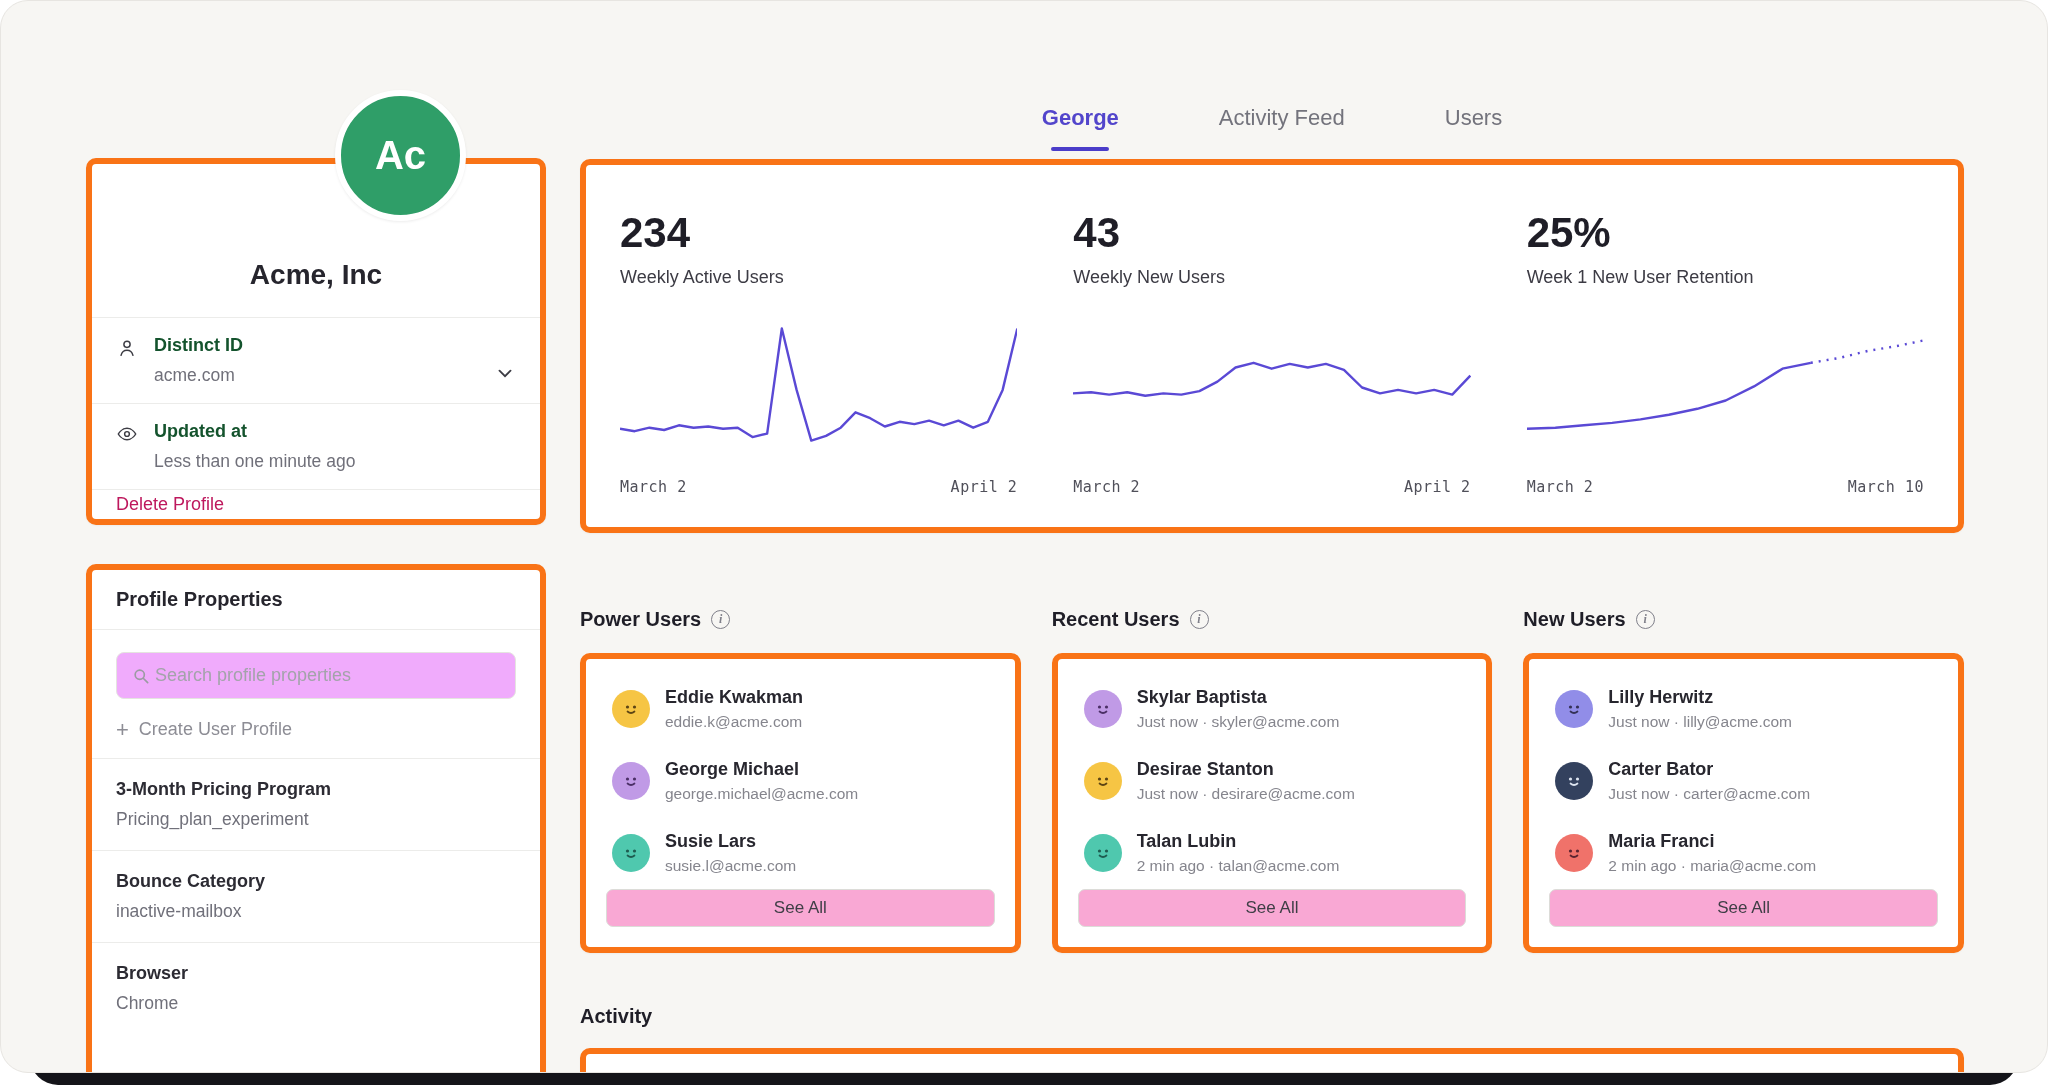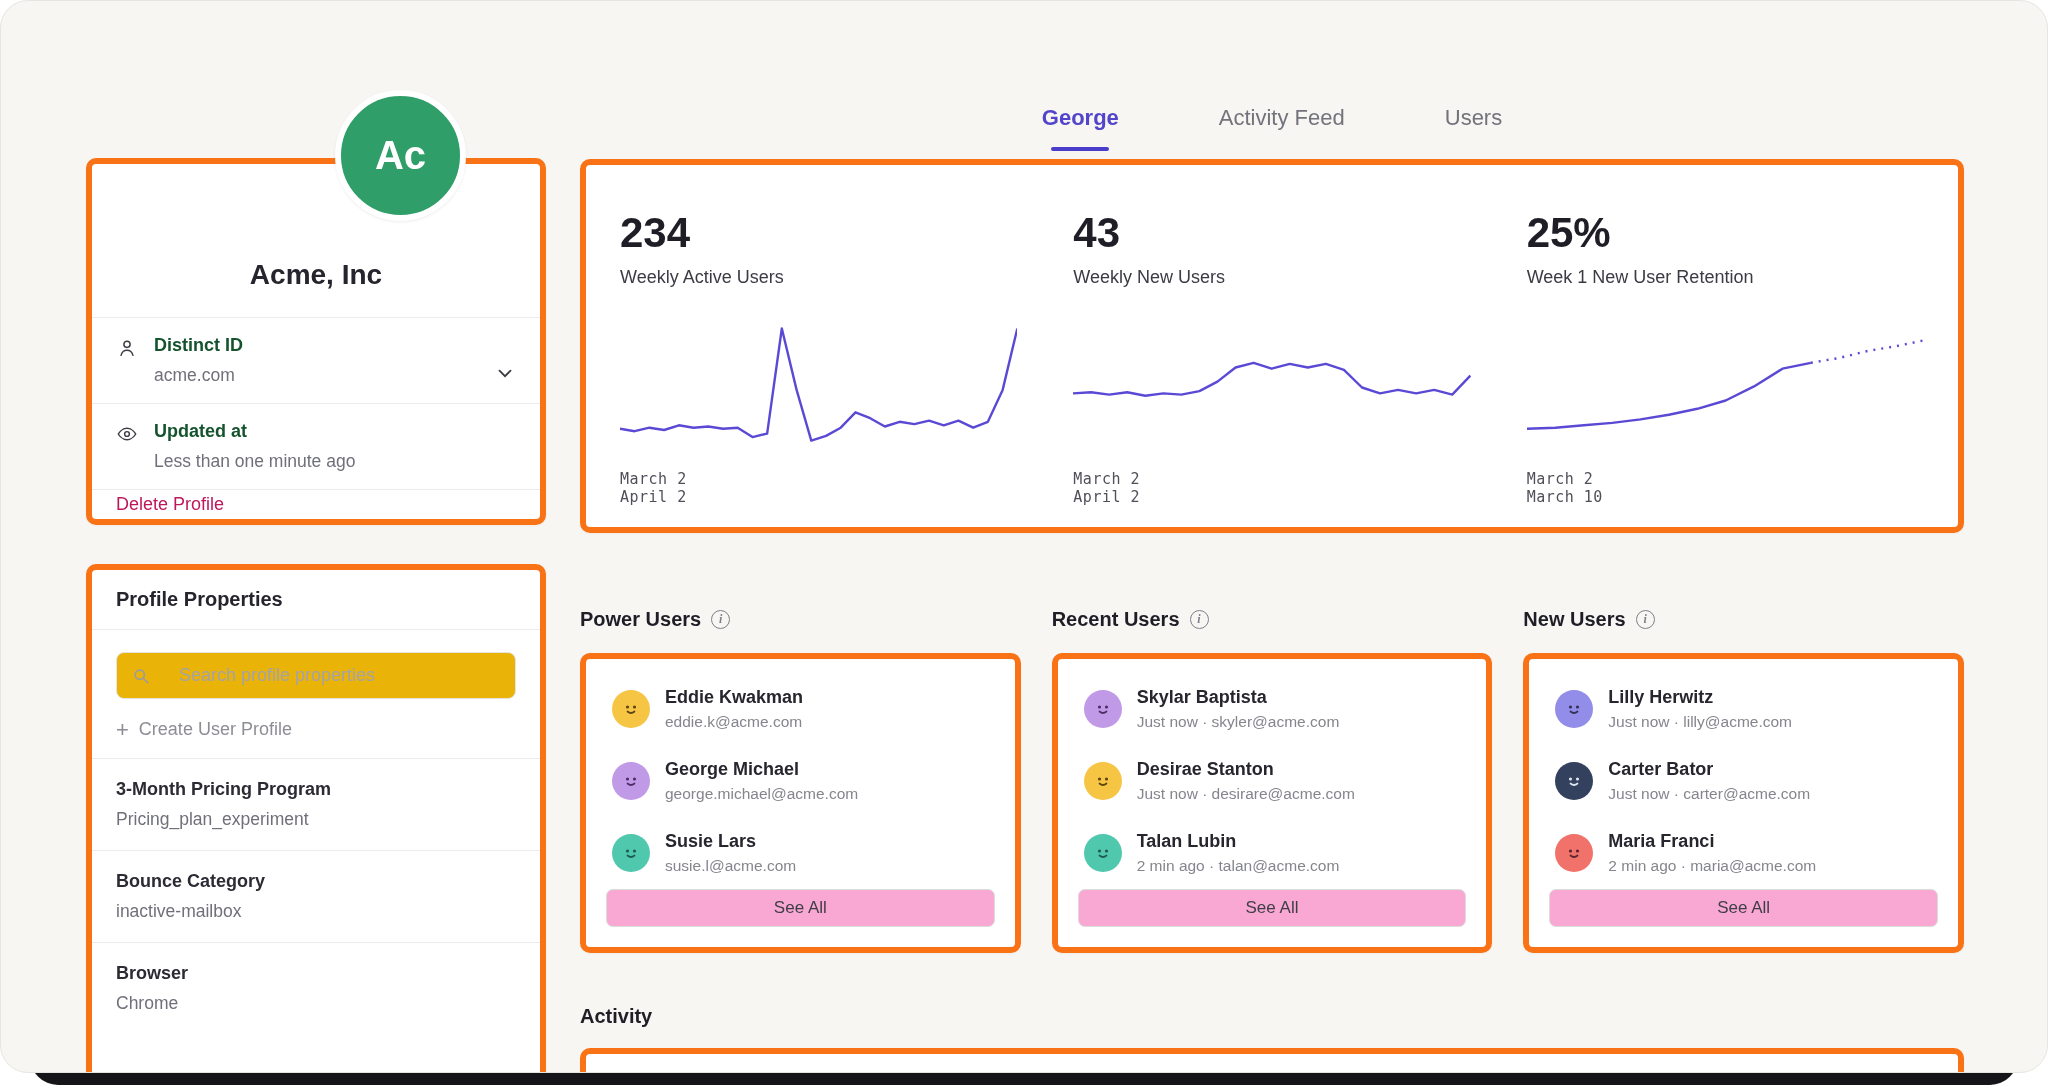--- a/index.html
+++ b/index.html
@@ -28,22 +28,22 @@
   .id-row { border-top: 1px solid #ececea; padding: 17px 24px; display: flex; align-items: flex-start; gap: 16px; position: relative; }
   .row-icon { margin-top: 2px; flex: 0 0 22px; display: flex; }
   .row-label { font-size: 18px; font-weight: 700; color: #14532d; }
   .row-value { margin-top: 9px; font-size: 17.5px; color: #70707a; }
   .chev { position: absolute; right: 24px; top: 44px; cursor: pointer; display: flex; }
   .delete-row { border-top: 1px solid #ececea; padding: 4px 24px; font-size: 18px; color: #be185d; cursor: pointer; }
 
   .props-card { margin-top: 39px; height: 560px; overflow: hidden; }
   .props-head { padding: 18px 24px; font-size: 20px; font-weight: 700; color: #26252d; }
   .props-divider { border-top: 1px solid #ececea; }
-  .search-wrap { margin: 22px 24px 0 24px; height: 47px; background: #eab308; border: 1px solid #e5e4e0;
-                 border-radius: 8px; display: flex; align-items: center; padding: 0 14px; gap: 28px; }
+  .search-wrap { margin: 22px 24px 0 24px; height: 47px; background: #f0abfc; border: 1px solid #e5e4e0;
+                 border-radius: 8px; display: flex; align-items: center; padding: 0 14px; gap: 4px; }
   .search-wrap input { border: none; outline: none; background: transparent; flex: 1; font-size: 18px;
                        font-family: "Liberation Sans", sans-serif; color: #44444c; }
   .search-wrap input::placeholder { color: #a3a3aa; }
   .create-link { margin: 20px 24px 18px 24px; background: none; border: none; display: flex; align-items: center;
                  gap: 10px; font-size: 18px; color: #8d8d95; cursor: pointer; font-family: "Liberation Sans", sans-serif; }
   .plus { font-size: 22px; line-height: 18px; color: #8d8d95; }
   .prop-row { border-top: 1px solid #ececea; padding: 20px 24px; }
   .prop-name { font-size: 18px; font-weight: 700; color: #2c2b33; }
   .prop-value { margin-top: 9px; font-size: 17.5px; color: #70707a; }
 
@@ -55,22 +55,22 @@
   .tab.active { color: #5245cb; font-weight: 700; }
   .tab.active::after { content: ""; position: absolute; left: 50%; transform: translateX(-50%);
                        bottom: 0; width: 58px; height: 4px; border-radius: 2px; background: #4b3dc9; }
 
   .summary-card { margin-top: 8px; height: 374px; display: flex; padding: 0 34px; gap: 56px; }
   .metric-col { flex: 1; min-width: 0; }
   .metric-num { margin-top: 44px; font-size: 42px; font-weight: 700; color: #1f1e27; }
   .metric-label { margin-top: 10px; font-size: 18px; color: #3c3b44; }
   .spark { margin-top: 30px; height: 132px; }
   .spark svg { width: 100%; height: 100%; display: block; }
-  .ticks { margin-top: 20px; display: flex; justify-content: space-between;
-           font-family: "DejaVu Sans Mono", monospace; font-size: 15px; color: #50505a; letter-spacing: 0.5px; flex-direction: column; }
+  .ticks { margin-top: 28px; display: flex; justify-content: space-between;
+           font-family: "DejaVu Sans Mono", monospace; font-size: 15px; color: #50505a; letter-spacing: 0.5px; }
 
   .lists-row { margin-top: 75px; display: flex; gap: 31px; }
   .list-col { flex: 1; min-width: 0; }
   .list-head { display: flex; align-items: center; gap: 10px; font-size: 20px; font-weight: 700; color: #1f1e27; }
   .info-icon { width: 19px; height: 19px; border: 1.4px solid #80808a; border-radius: 50%;
                display: inline-flex; align-items: center; justify-content: center; font-size: 12px;
                font-style: italic; font-family: "Liberation Serif", serif; color: #80808a; cursor: pointer; }
   .list-card { margin-top: 22px; height: 300px; position: relative; padding-top: 14px; }
   .user-row { display: flex; align-items: center; gap: 15px; padding: 14px 26px; cursor: pointer; }
   .avatar { width: 38px; height: 38px; border-radius: 50%; flex: 0 0 38px; display: flex;

